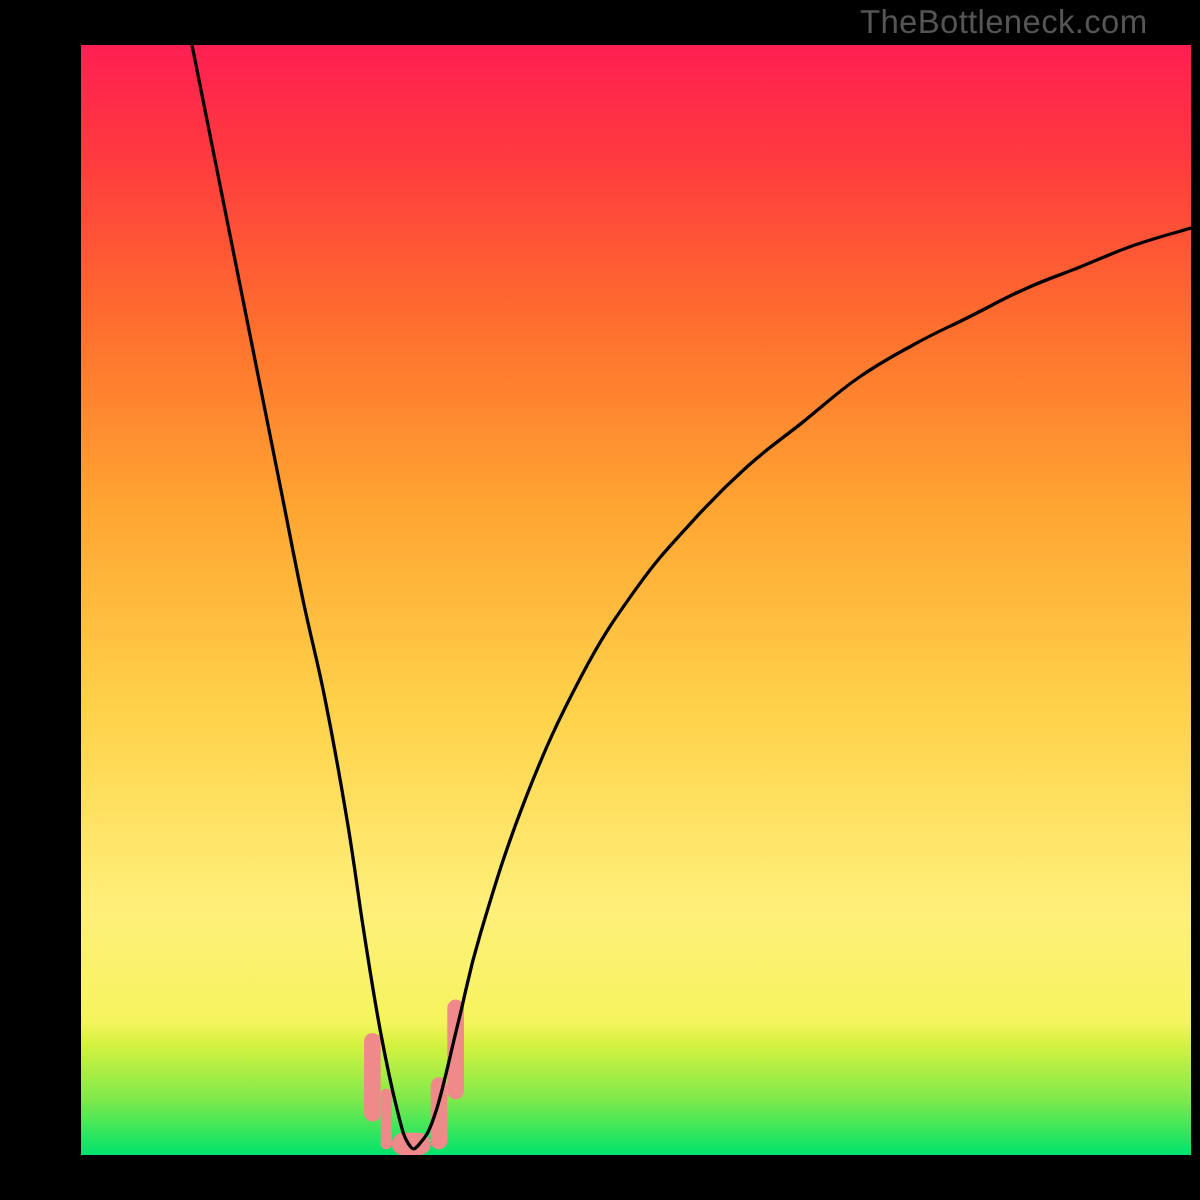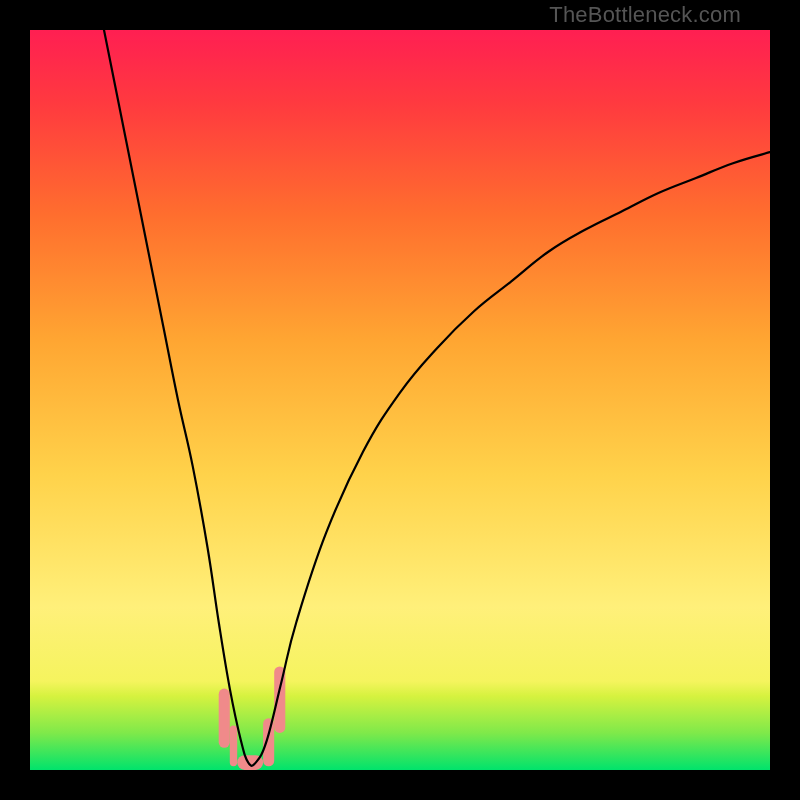--- a/index.html
+++ b/index.html
@@ -9,20 +9,21 @@
     height: 800px;
     overflow: hidden;
     background: #000;
     font-family: Arial, Helvetica, sans-serif;
   }
   .outer {
     width: 749px;
     height: 800px;
     background: #000;
     position: relative;
+    margin-left: 24px;
   }
   .watermark {
     position: absolute;
     top: 2px;
     right: 8px;
     color: #555;
     font-size: 22px;
     font-weight: 500;
     letter-spacing: 0.2px;
     z-index: 5;

